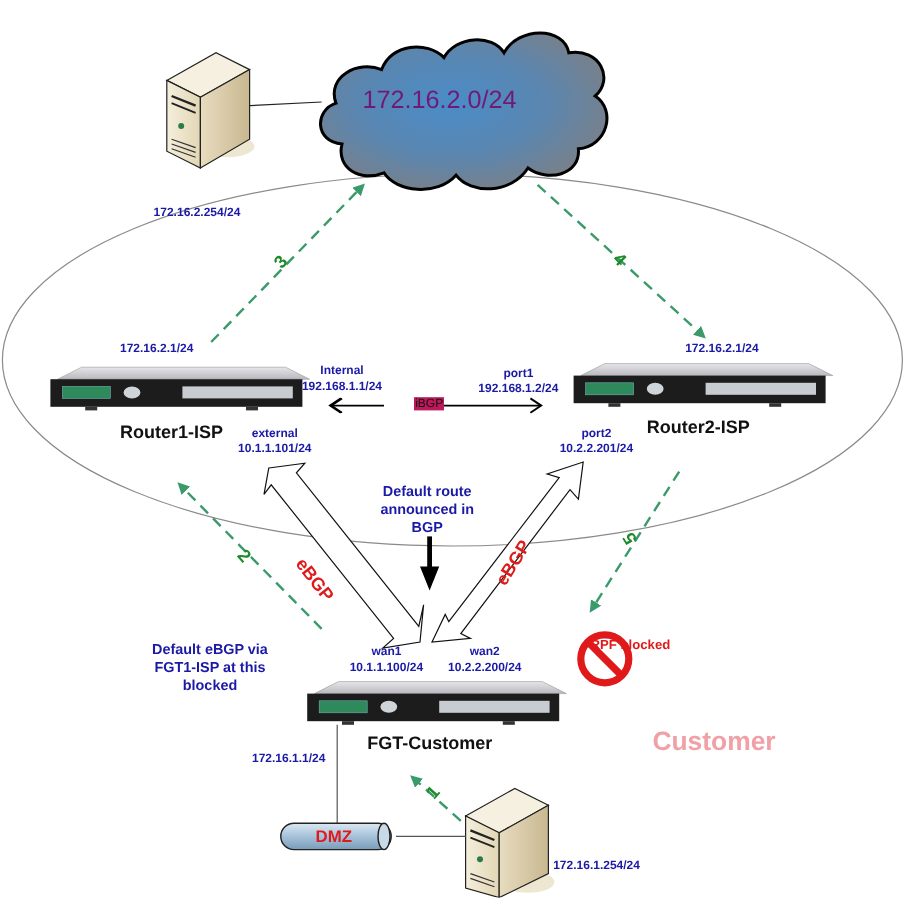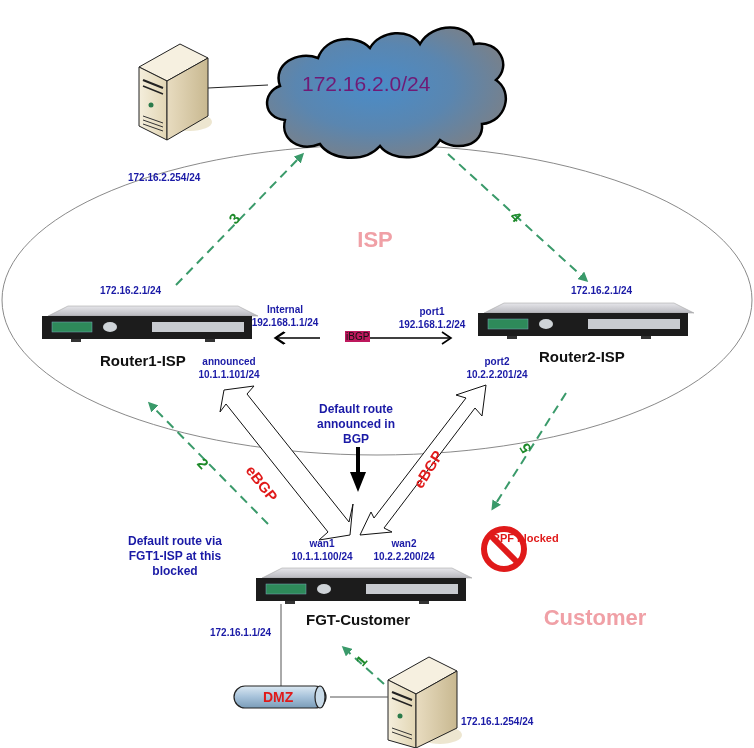--- a/index.html
+++ b/index.html
@@ -149,60 +149,59 @@
   <g>
     <circle cx="504" cy="549" r="20" fill="#fff" stroke="#e01a1a" stroke-width="6"></circle>
     <line x1="490" y1="535" x2="518" y2="563" stroke="#e01a1a" stroke-width="6"></line>
   </g>
 </svg>
 
 <div class="lbl cloudtxt" style="left:302px;top:72px;">172.16.2.0/24</div>
 <div class="lbl ip" style="left:128px;top:148px;margin-top:24px;">172.16.2.254/24</div>
 
 <div class="lbl zone" style="left:275px;top:227px;width:200px;">
-  <div>ISP</div>
 </div>
 
 <div class="lbl ip" style="left:100px;top:285px;">172.16.2.1/24</div>
 <div class="lbl ip" style="left:571px;top:285px;">172.16.2.1/24</div>
 
 <div class="lbl ipc" style="left:245px;top:303px;width:80px;">
   <div>Internal</div>
   <div>192.168.1.1/24</div>
 </div>
 <div class="lbl ipc" style="left:392px;top:305px;width:80px;">
   <div>port1</div>
   <div>192.168.1.2/24</div>
 </div>
 
 <div class="lbl" style="left:345px;top:331px;font-size:10px;font-weight:normal;color:#111;background:#be185d;padding:0 1px;">iBGP</div>
 
 <div class="lbl dev" style="left:100px;top:352px;">Router1-ISP</div>
 <div class="lbl dev" style="left:539px;top:348px;">Router2-ISP</div>
 
 <div class="lbl ipc" style="left:192px;top:355px;width:74px;">
-  <div>announced</div>
+  <div>external</div>
   <div>10.1.1.101/24</div>
 </div>
 <div class="lbl ipc" style="left:460px;top:355px;width:74px;">
   <div>port2</div>
   <div>10.2.2.201/24</div>
 </div>
 
 <div class="lbl note" style="left:300px;top:402px;width:112px;">
   <div>Default route</div>
   <div>announced in</div>
   <div>BGP</div>
 </div>
 
 <div class="lbl red" style="left:256px;top:462px;font-size:15px;transform:rotate(52deg);transform-origin:left top;">eBGP</div>
 <div class="lbl red" style="left:410px;top:482px;font-size:15px;transform:rotate(-58deg);transform-origin:left top;">eBGP</div>
 
 <div class="lbl note" style="left:115px;top:534px;width:120px;">
-  <div>Default route via</div>
+  <div>Default eBGP via</div>
   <div>FGT1-ISP at this</div>
   <div>blocked</div>
 </div>
 
 <div class="lbl ipc" style="left:282px;top:537px;width:80px;">
   <div>wan1</div>
   <div>10.1.1.100/24</div>
 </div>
 <div class="lbl ipc" style="left:364px;top:537px;width:80px;">
   <div>wan2</div>

